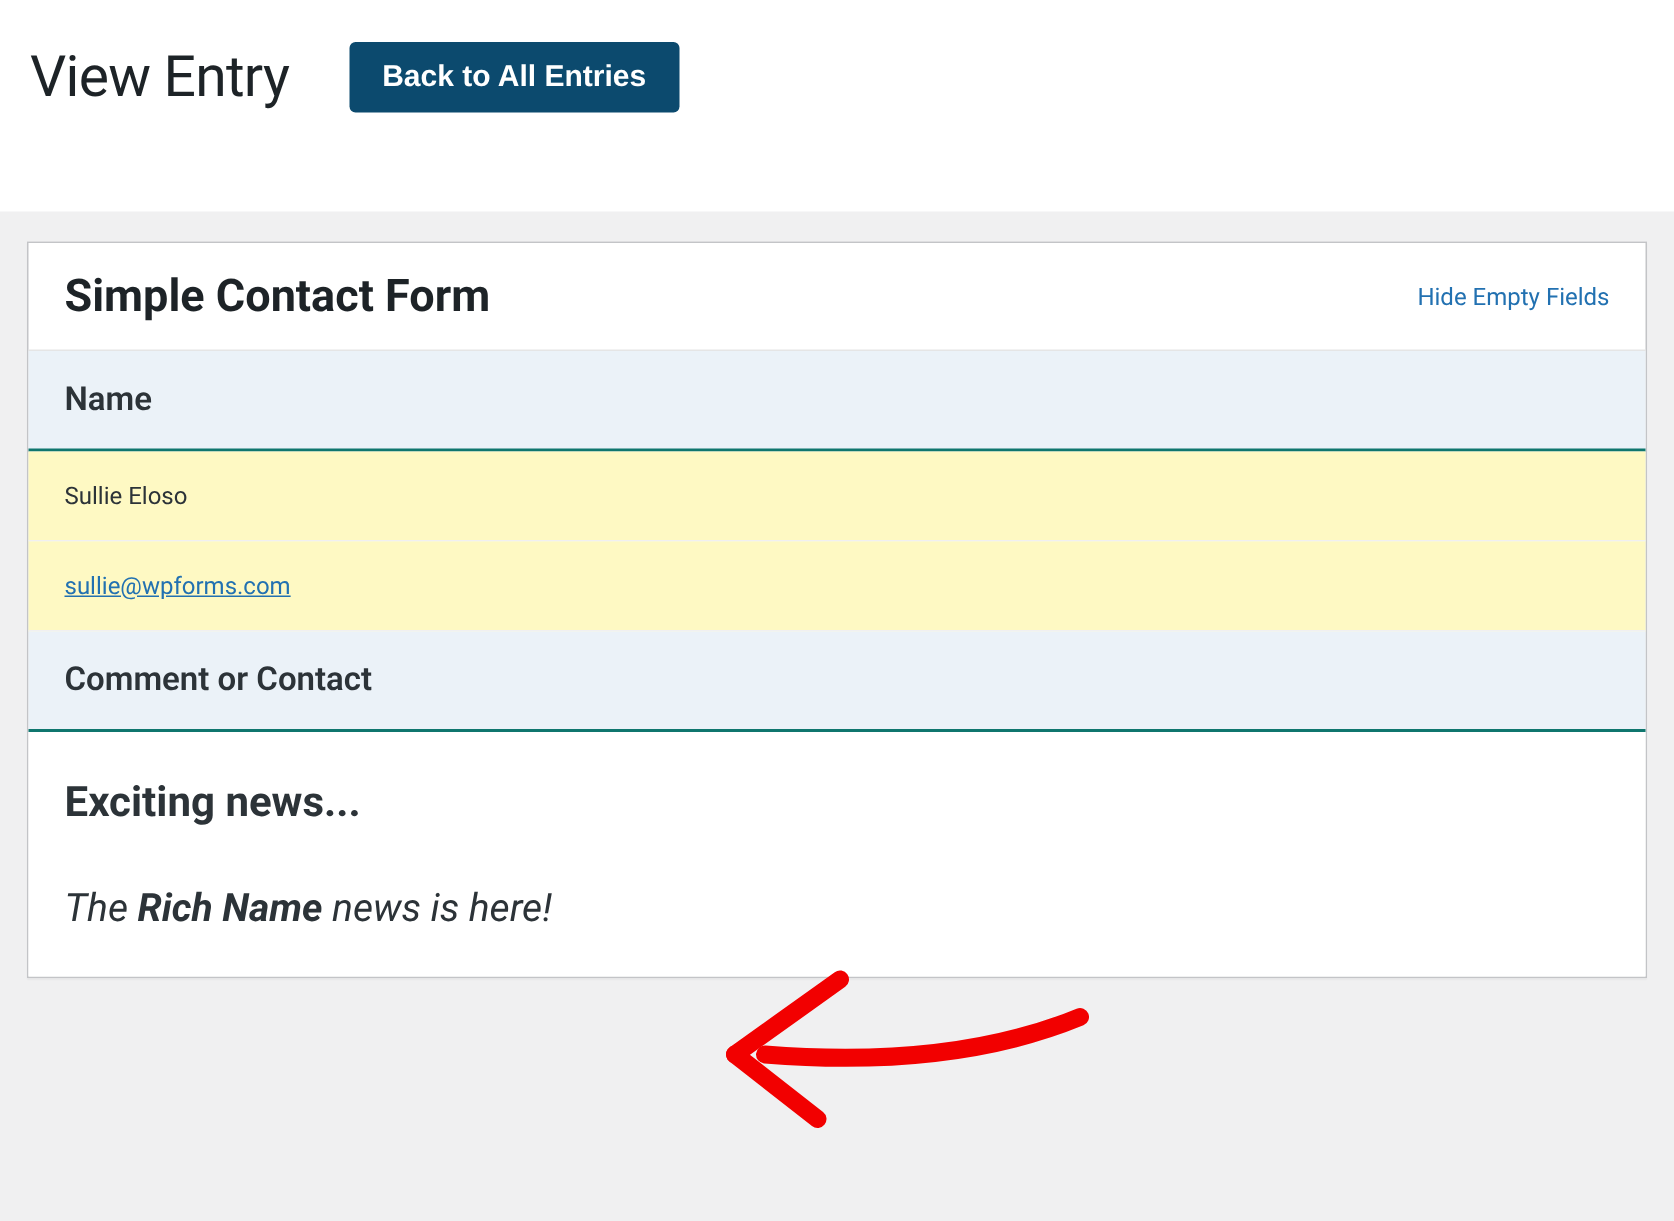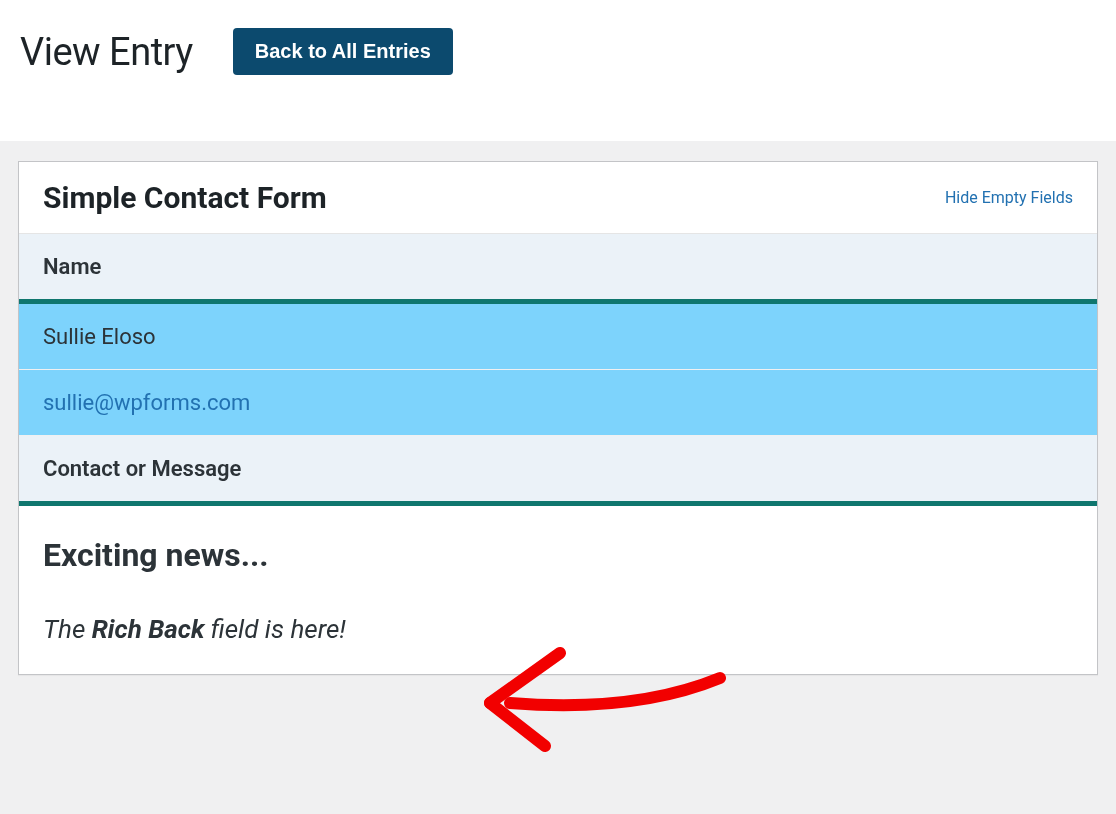--- a/index.html
+++ b/index.html
@@ -66,38 +66,39 @@
       font-size: 16px;
       text-decoration: none;
       cursor: pointer;
     }
     .field-label {
       background: #ebf2f8;
       padding: 20px 24px;
       font-size: 22px;
       font-weight: 600;
       color: #2c3338;
-      border-bottom: 5px solid #0f766e;
+      border-bottom: 2px solid #0f766e;
     }
     .field-value {
-      background: #7dd3fc;
+      background: #fef9c3;
       padding: 20px 24px;
-      font-size: 22px;
+      font-size: 16px;
       color: #2c3338;
       border-bottom: 1px solid #f0f0f1;
     }
     .field-value a {
       color: #2271b1;
+      text-decoration: underline;
     }
     .message-content {
       background: #ffffff;
       padding: 30px 24px 30px 24px;
     }
     .message-heading {
-      font-size: 32px;
+      font-size: 28px;
       font-weight: 700;
       color: #2c3338;
       margin-bottom: 40px;
     }
     .message-line {
       font-size: 26px;
       font-style: italic;
       color: #2c3338;
     }
     .message-line strong {
@@ -125,25 +126,25 @@
       <a class="hide-link">Hide Empty Fields</a>
     </div>
 
     <div class="field-label">Name</div>
     <div class="field-value">Sullie Eloso</div>
 
     <div class="field-value">
       <a>sullie@wpforms.com</a>
     </div>
 
-    <div class="field-label">Contact or Message</div>
+    <div class="field-label">Comment or Contact</div>
     <div class="message-content">
       <h3 class="message-heading">Exciting news...</h3>
       <p class="message-line">
-        <span>The </span><strong>Rich Back</strong><span> field is here!</span>
+        <span>The </span><strong>Rich Name</strong><span> news is here!</span>
       </p>
     </div>
   </div>
 </div>
 
 <svg class="arrow-annotation" width="260" height="140" viewBox="0 0 260 140">
   <path d="M 245 60 Q 160 95 35 85" stroke="#f20000" stroke-width="12" fill="none" stroke-linecap="round"></path>
   <path d="M 15 85 L 85 35" stroke="#f20000" stroke-width="12" fill="none" stroke-linecap="round"></path>
   <path d="M 15 85 L 70 128" stroke="#f20000" stroke-width="12" fill="none" stroke-linecap="round"></path>
 </svg>

